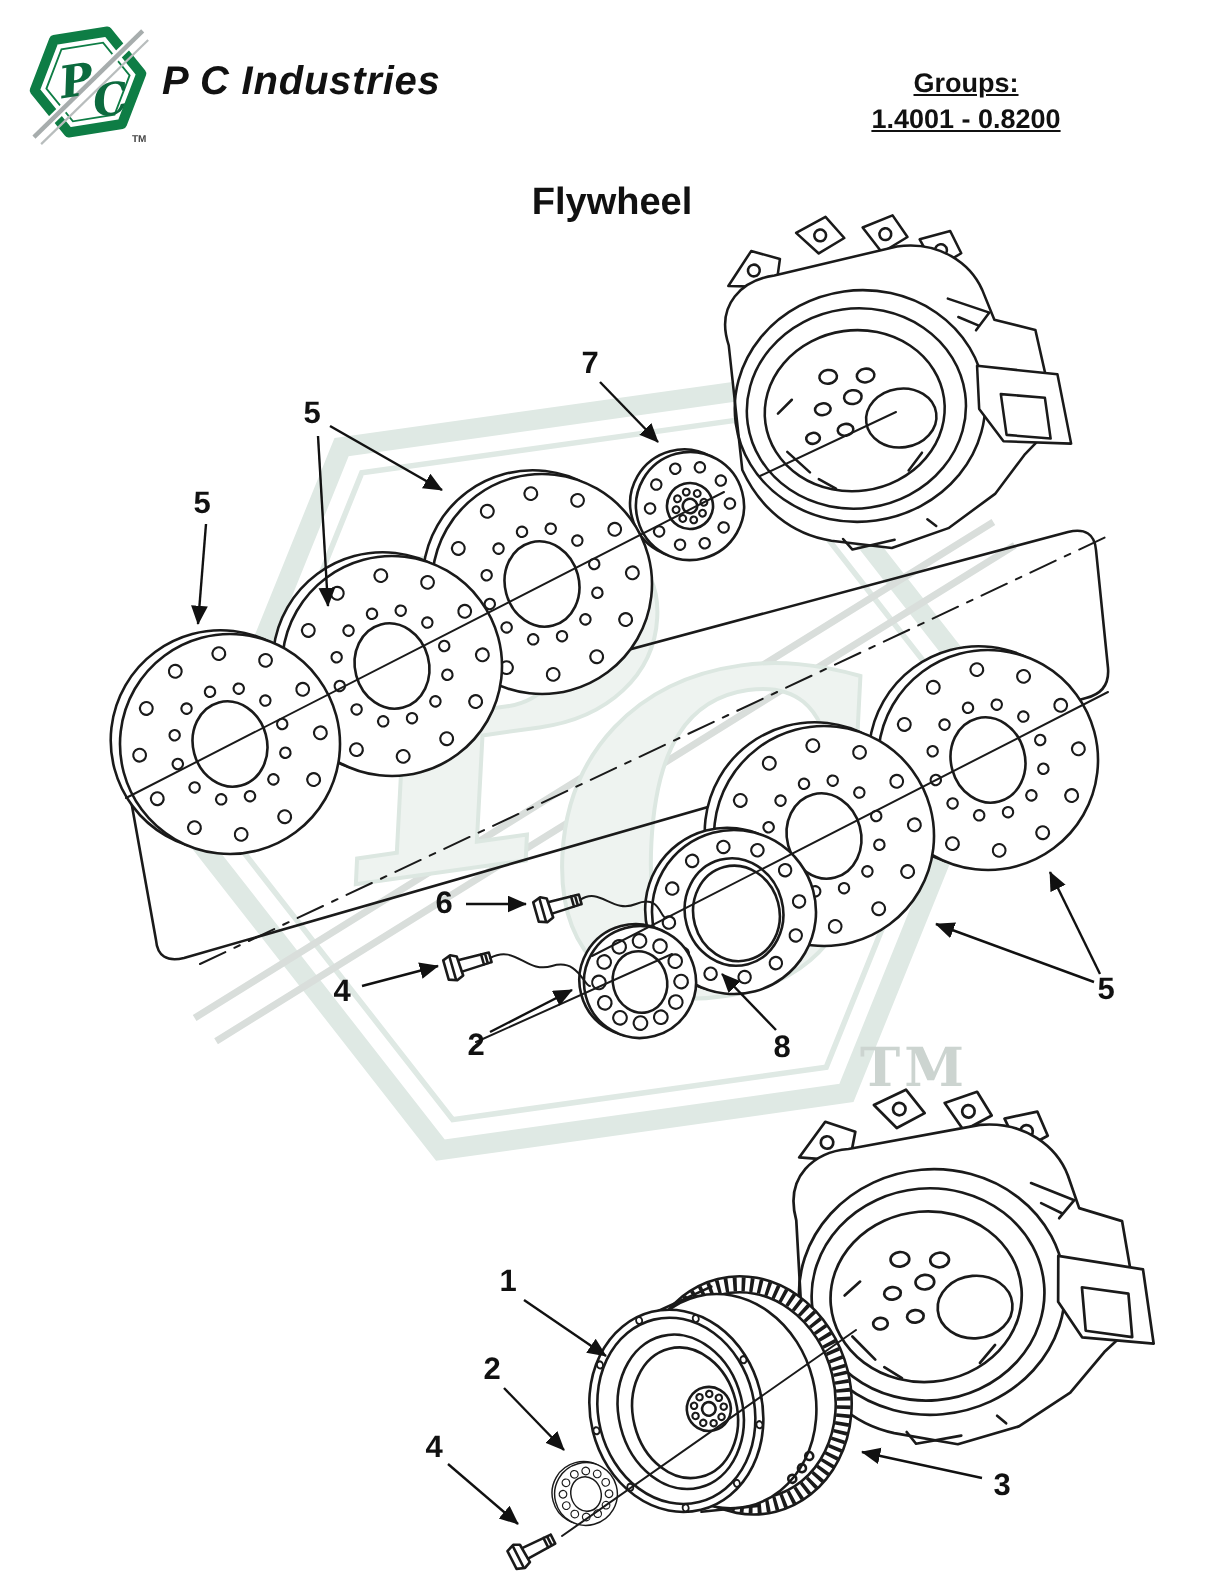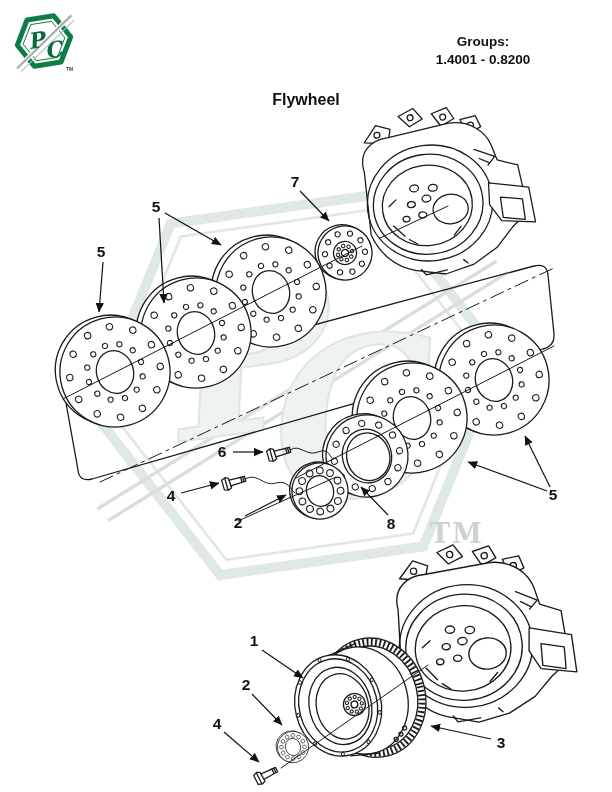--- a/index.html
+++ b/index.html
@@ -2,23 +2,23 @@
 <html style="--line: #1a1a1a; --wm: #dfe9e4; --green: #0e7d45;"><head>
 <meta charset="utf-8">
 <style>
   :root{ --line:#1a1a1a; --wm:#dfe9e4; --wmfill:#eef3f0; --green:#0e7d45; }
   html,body{margin:0;padding:0;background:#e8e8e8;}
   .page{position:relative;width:612px;height:792px;background:#fff;overflow:hidden;
         font-family:"Liberation Sans",sans-serif;color:#111;margin:0 auto;}
   .brand{position:absolute;left:81px;top:30px;font-size:20px;font-weight:bold;
          font-style:italic;letter-spacing:.4px;white-space:nowrap;}
   .groups{position:absolute;left:405px;top:33px;width:156px;text-align:center;
-          font-weight:bold;font-size:13.5px;line-height:1.3;}
+          font-weight:bold;font-size:13.5px;line-height:1.3;text-decoration:underline;}
   .title{position:absolute;top:91px;left:0;width:100%;text-align:center;
-         font-size:16px;font-weight:bold;margin:0;}
+         font-size:19px;font-weight:bold;margin:0;}
   .callout{position:absolute;transform:translate(-50%,-50%);font-size:15.5px;
            font-weight:bold;line-height:1;}
   svg.art,svg.logo{position:absolute;display:block;}
   svg.art{left:0;top:0;}
   svg.logo{left:13px;top:11px;}
   .ln{fill:none;stroke:var(--line);stroke-width:1.3;stroke-linejoin:round;stroke-linecap:round;}
   .wf{fill:#fff;stroke:var(--line);stroke-width:1.3;stroke-linejoin:round;}
   .thin{stroke-width:1;}
   .ld{stroke:#111;stroke-width:1.2;}
   g[data-holes] circle{fill:#fff;stroke:var(--line);stroke-width:1.05;}
@@ -619,20 +619,21 @@
       <polygon points="27,0 13.5,23.4 -13.5,23.4 -27,0 -13.5,-23.4 13.5,-23.4" fill="none" stroke="#0e7d45" stroke-width="1.2" transform="scale(0.78)"></polygon>
       <path d="M-31,23 L31,-21" stroke="#fff" stroke-width="4.5" fill="none"></path>
       <path d="M-31,23 L31,-21" stroke="#a7adad" stroke-width="2.2" fill="none"></path>
       <path d="M-28,27 L33,-16" stroke="#b8bdbd" stroke-width="1.1" fill="none"></path>
       <text class="logoletter" x="-14" y="6" font-size="22">P</text>
       <text class="logoletter" x="1" y="18" font-size="22">C</text>
     </g>
     <text class="logotm" x="53" y="60">TM</text>
   </svg>
 
+  <div class="brand">P C Industries</div>
 
   <div class="groups">
     <div>Groups:</div>
     <div>1.4001 - 0.8200</div>
   </div>
 
   <h1 class="title">Flywheel</h1>
 
   <div class="callout" style="left:101px;top:252px">5</div>
   <div class="callout" style="left:156px;top:207px">5</div>

